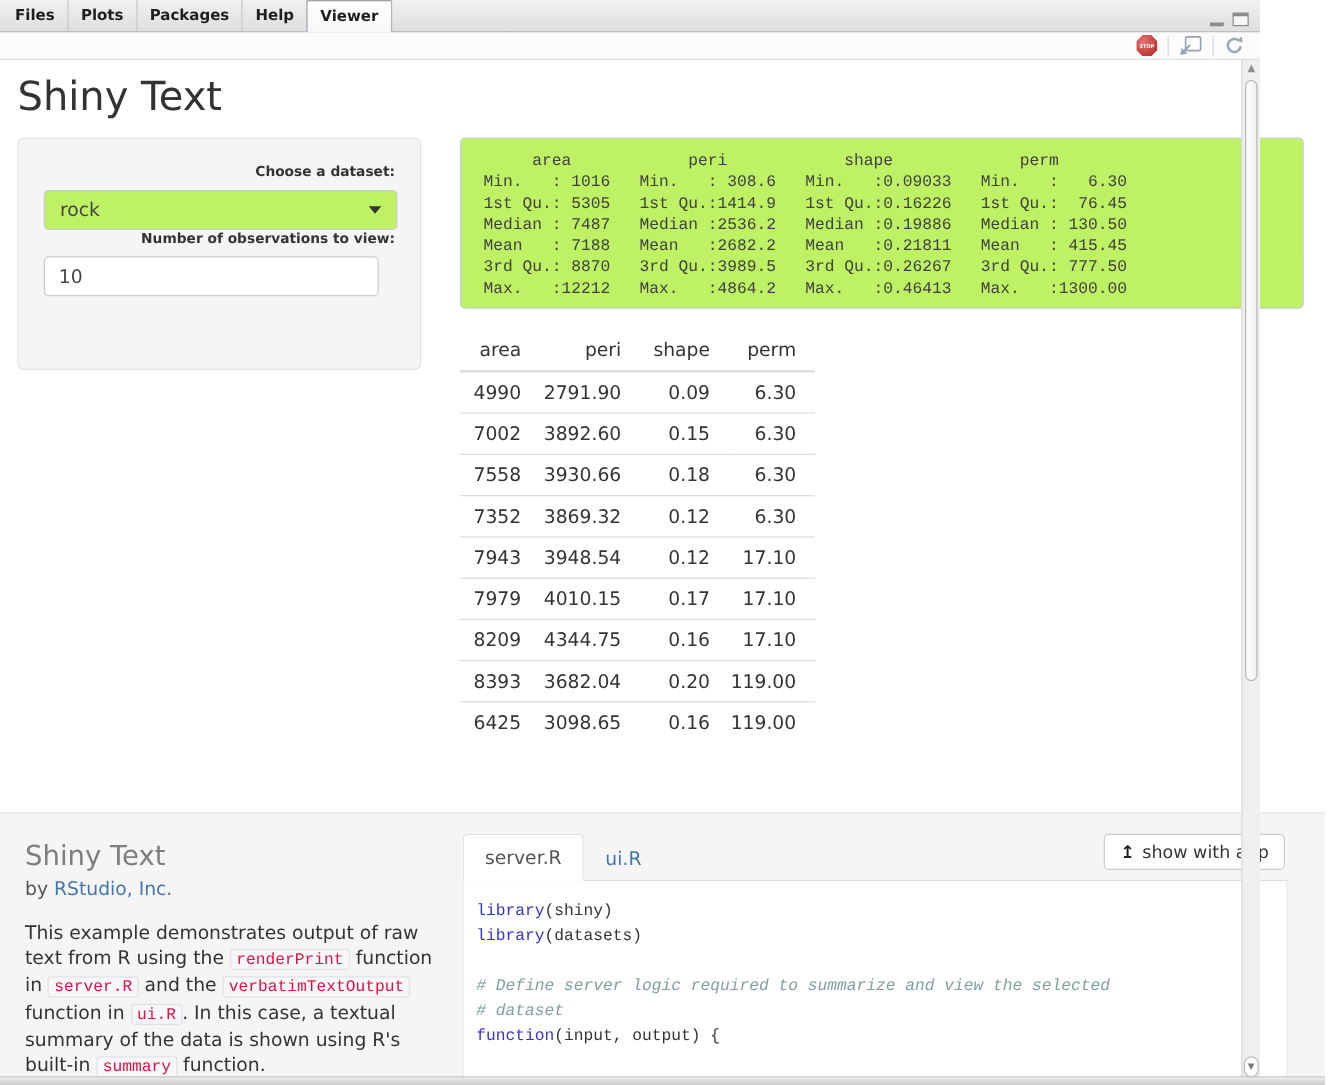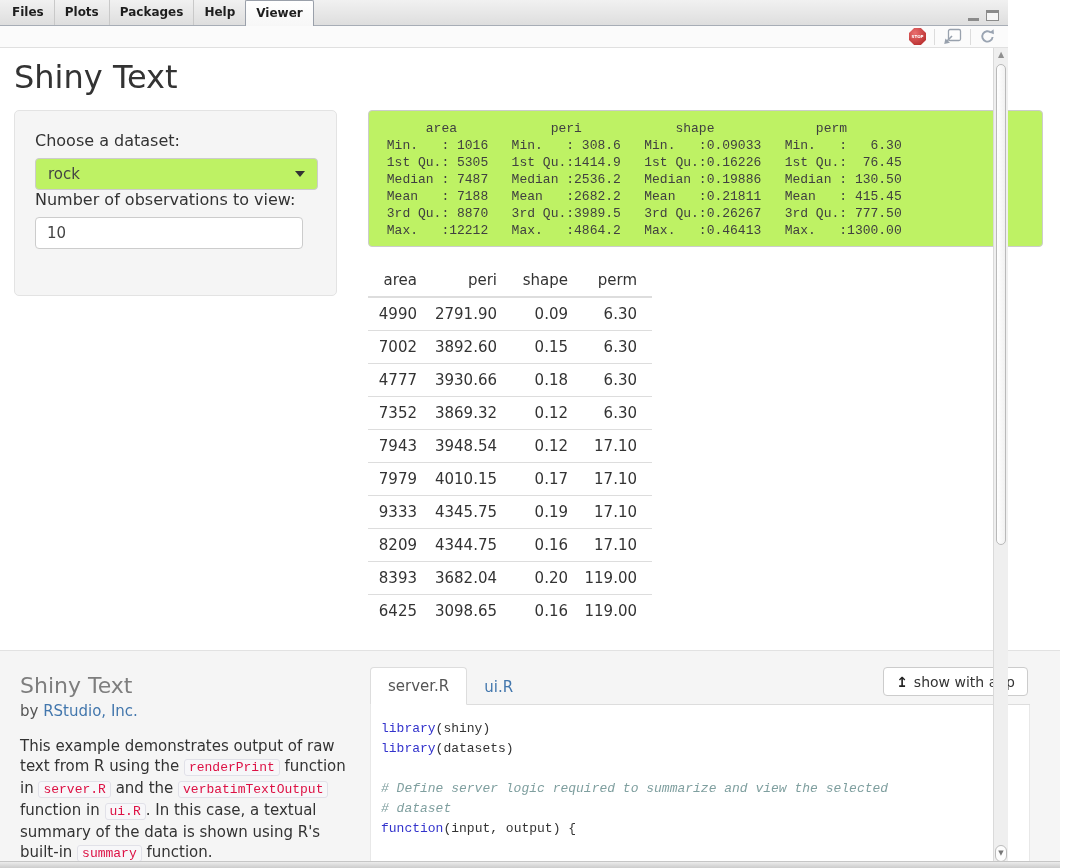--- a/index.html
+++ b/index.html
@@ -37,21 +37,21 @@
     clip-path:polygon(30% 0,70% 0,100% 30%,100% 70%,70% 100%,30% 100%,0 70%,0 30%);}
 
   
   .viewport{position:absolute;top:48px;left:0;width:1060px;height:820px;background:#fff;overflow:hidden;}
   h1.app-title{position:absolute;left:14px;top:10px;margin:0;font-size:32px;font-weight:normal;
     color:#333;line-height:38px;}
 
   
   .well{position:absolute;left:14px;top:62px;width:323px;height:186px;box-sizing:border-box;
     background:#f5f5f5;border:1px solid #e3e3e3;border-radius:5px;padding:20px;}
-  .ctl-label{font-size:16px;font-weight:normal;color:#333;margin-bottom:8px;}
+  .ctl-label{font-size:11px;font-weight:bold;color:#333;margin-bottom:8px;text-align:right;}
   .ctl-label.second{}
   .select{width:283px;height:32px;box-sizing:border-box;background:#bef264;border:1px solid #ccc;
     border-radius:4px;display:flex;align-items:center;justify-content:space-between;
     padding:0 12px;font-size:15px;color:#444;cursor:pointer;}
   .caret{width:0;height:0;border-left:5px solid transparent;border-right:5px solid transparent;
     border-top:6px solid #333;display:inline-block;}
   .num-input{width:268px;height:32px;box-sizing:border-box;background:#fff;border:1px solid #ccc;
     border-radius:4px;padding:0 11px;font-size:15px;color:#444;
     font-family:"DejaVu Sans","Liberation Sans",sans-serif;outline:none;}
 
@@ -193,47 +193,41 @@
             <td>0.09</td>
             <td>6.30</td>
           </tr>
           <tr>
             <td>7002</td>
             <td>3892.60</td>
             <td>0.15</td>
             <td>6.30</td>
           </tr>
           <tr>
-            <td>4777</td>
+            <td>7558</td>
             <td>3930.66</td>
             <td>0.18</td>
             <td>6.30</td>
           </tr>
           <tr>
             <td>7352</td>
             <td>3869.32</td>
             <td>0.12</td>
             <td>6.30</td>
           </tr>
           <tr>
             <td>7943</td>
             <td>3948.54</td>
             <td>0.12</td>
             <td>17.10</td>
           </tr>
           <tr>
             <td>7979</td>
             <td>4010.15</td>
             <td>0.17</td>
-            <td>17.10</td>
-          </tr>
-          <tr>
-            <td>9333</td>
-            <td>4345.75</td>
-            <td>0.19</td>
             <td>17.10</td>
           </tr>
           <tr>
             <td>8209</td>
             <td>4344.75</td>
             <td>0.16</td>
             <td>17.10</td>
           </tr>
           <tr>
             <td>8393</td>

